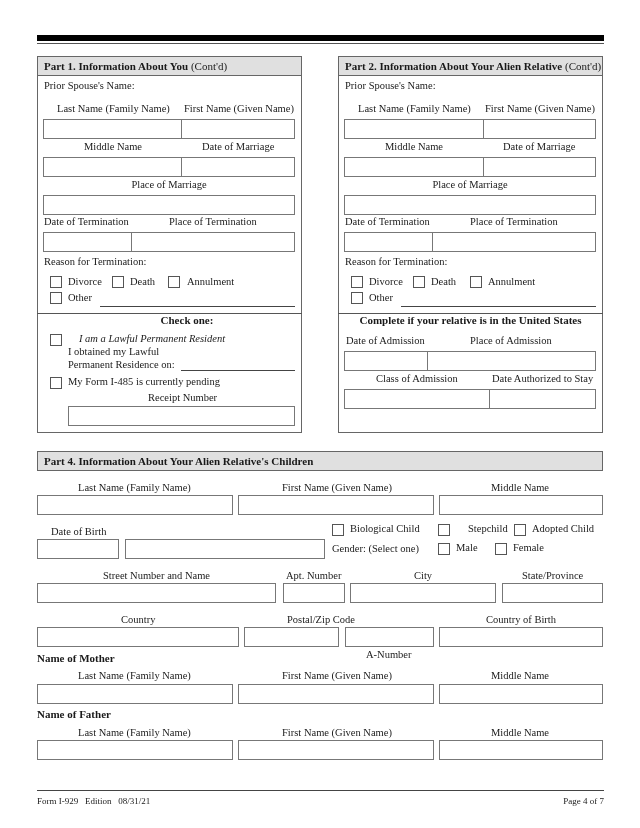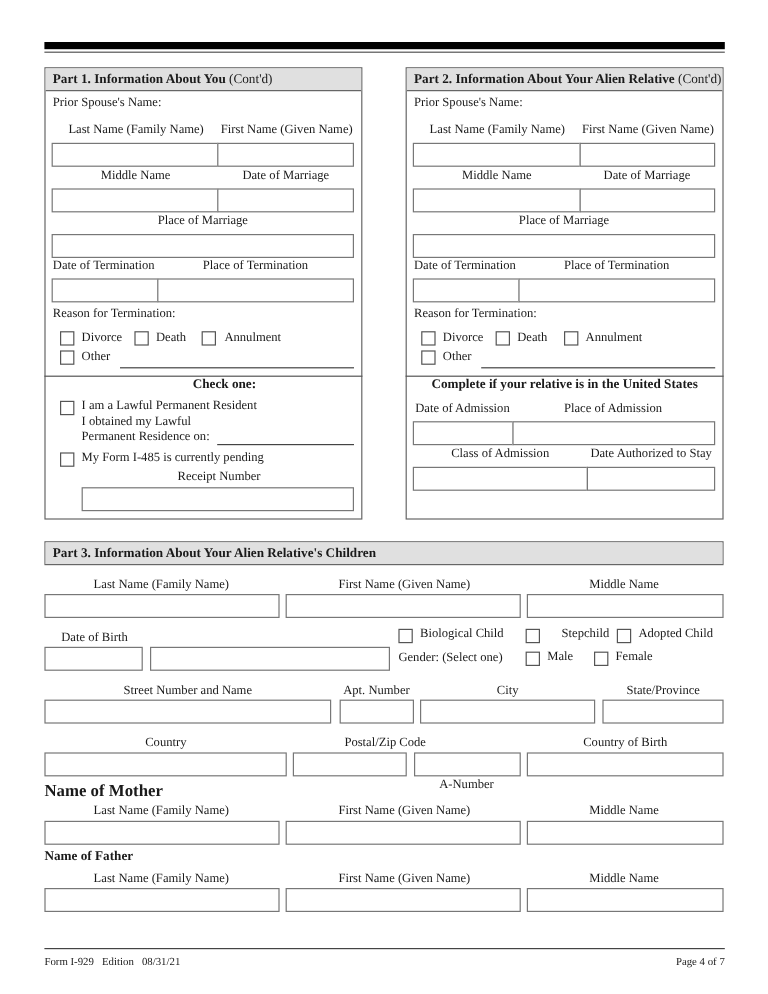--- a/index.html
+++ b/index.html
@@ -52,21 +52,21 @@
 <div class="abs cb" style="left:112px;top:276px;"></div>
 <div class="abs lbl" style="left:130px;top:276px;">Death</div>
 <div class="abs cb" style="left:168px;top:276px;"></div>
 <div class="abs lbl" style="left:187px;top:276px;">Annulment</div>
 <div class="abs cb" style="left:50px;top:292px;"></div>
 <div class="abs lbl" style="left:68px;top:292px;">Other</div>
 <div class="abs uline" style="left:100px;top:306px;width:195px;"></div>
 <div class="abs sep" style="left:37px;top:313px;width:265px;"></div>
 <div class="abs lbl c bold" style="left:37px;top:314px;width:300px;font-size:11px;">Check one:</div>
 <div class="abs cb" style="left:50px;top:334px;"></div>
-<div class="abs lbl" style="left:68px;top:333px;">I am a Lawful Permanent Resident</div>
+<div class="abs lbl" style="left:79px;top:333px;font-style:italic;">I am a Lawful Permanent Resident</div>
 <div class="abs lbl" style="left:68px;top:346px;">I obtained my Lawful</div>
 <div class="abs lbl" style="left:68px;top:359px;">Permanent Residence on:</div>
 <div class="abs uline" style="left:181px;top:370px;width:114px;"></div>
 <div class="abs cb" style="left:50px;top:377px;"></div>
 <div class="abs lbl" style="left:68px;top:376px;">My Form I-485 is currently pending</div>
 <div class="abs lbl" style="left:148px;top:392px;">Receipt Number</div>
 <div class="abs box" style="left:68px;top:406px;width:227px;height:20px;"></div>
 
 <div class="abs panel" style="left:338px;top:56px;width:265px;height:377px;">
   <div class="phead"><b>Part 2.  Information About Your Alien Relative</b><span> (Cont'd)</span></div>
@@ -101,21 +101,21 @@
 <div class="abs lbl" style="left:346px;top:335px;">Date of Admission</div>
 <div class="abs lbl" style="left:470px;top:335px;">Place of Admission</div>
 <div class="abs box" style="left:344px;top:351px;width:84px;height:20px;"></div>
 <div class="abs box" style="left:427px;top:351px;width:169px;height:20px;"></div>
 <div class="abs lbl" style="left:376px;top:373px;">Class of Admission</div>
 <div class="abs lbl" style="left:492px;top:373px;">Date Authorized to Stay</div>
 <div class="abs box" style="left:344px;top:389px;width:146px;height:20px;"></div>
 <div class="abs box" style="left:489px;top:389px;width:107px;height:20px;"></div>
 
 <div class="abs panel" style="left:37px;top:451px;width:566px;height:20px;">
-  <div class="phead" style="border-bottom:none;height:18px;line-height:18px;"><b>Part 3.  Information About Your Alien Relative's Children</b></div>
+  <div class="phead" style="border-bottom:none;height:18px;line-height:18px;"><b>Part 4.  Information About Your Alien Relative's Children</b></div>
 </div>
 
 <div class="abs lbl" style="left:78px;top:482px;">Last Name (Family Name)</div>
 <div class="abs lbl" style="left:282px;top:482px;">First Name (Given Name)</div>
 <div class="abs lbl" style="left:491px;top:482px;">Middle Name</div>
 <div class="abs box" style="left:37px;top:495px;width:196px;height:20px;"></div>
 <div class="abs box" style="left:238px;top:495px;width:196px;height:20px;"></div>
 <div class="abs box" style="left:439px;top:495px;width:164px;height:20px;"></div>
 
 <div class="abs lbl" style="left:51px;top:526px;">Date of Birth</div>
@@ -145,21 +145,21 @@
 
 <div class="abs lbl" style="left:121px;top:614px;">Country</div>
 <div class="abs lbl" style="left:257px;top:614px;margin-left:30px;">Postal/Zip Code</div>
 <div class="abs lbl" style="left:366px;top:649px;">A-Number</div>
 <div class="abs lbl" style="left:486px;top:614px;">Country of Birth</div>
 <div class="abs box" style="left:37px;top:627px;width:202px;height:20px;"></div>
 <div class="abs box" style="left:244px;top:627px;width:95px;height:20px;"></div>
 <div class="abs box" style="left:345px;top:627px;width:89px;height:20px;"></div>
 <div class="abs box" style="left:439px;top:627px;width:164px;height:20px;"></div>
 
-<div class="abs lbl bold" style="left:37px;top:652px;font-size:14px;">Name of Mother</div>
+<div class="abs lbl bold" style="left:37px;top:652px;font-size:11px;">Name of Mother</div>
 <div class="abs lbl" style="left:78px;top:670px;">Last Name (Family Name)</div>
 <div class="abs lbl" style="left:282px;top:670px;">First Name (Given Name)</div>
 <div class="abs lbl" style="left:491px;top:670px;">Middle Name</div>
 <div class="abs box" style="left:37px;top:684px;width:196px;height:20px;"></div>
 <div class="abs box" style="left:238px;top:684px;width:196px;height:20px;"></div>
 <div class="abs box" style="left:439px;top:684px;width:164px;height:20px;"></div>
 
 <div class="abs lbl bold" style="left:37px;top:708px;font-size:11px;">Name of Father</div>
 <div class="abs lbl" style="left:78px;top:727px;">Last Name (Family Name)</div>
 <div class="abs lbl" style="left:282px;top:727px;">First Name (Given Name)</div>

